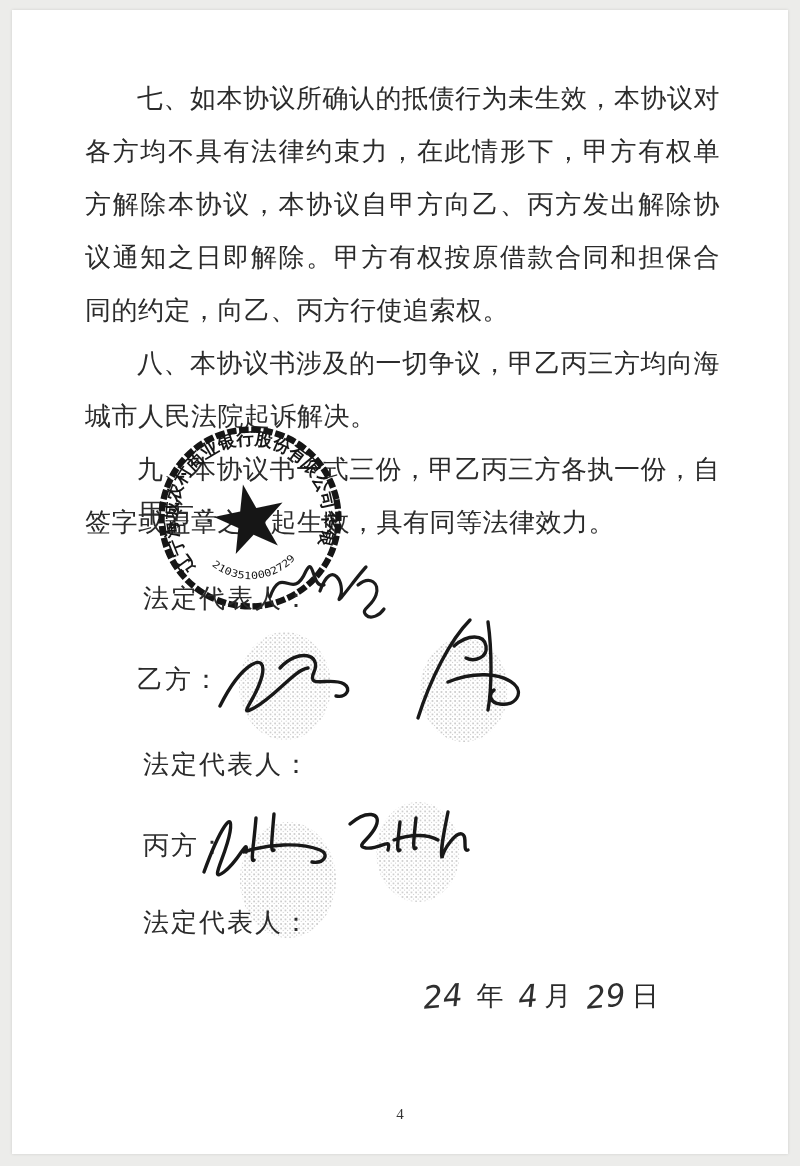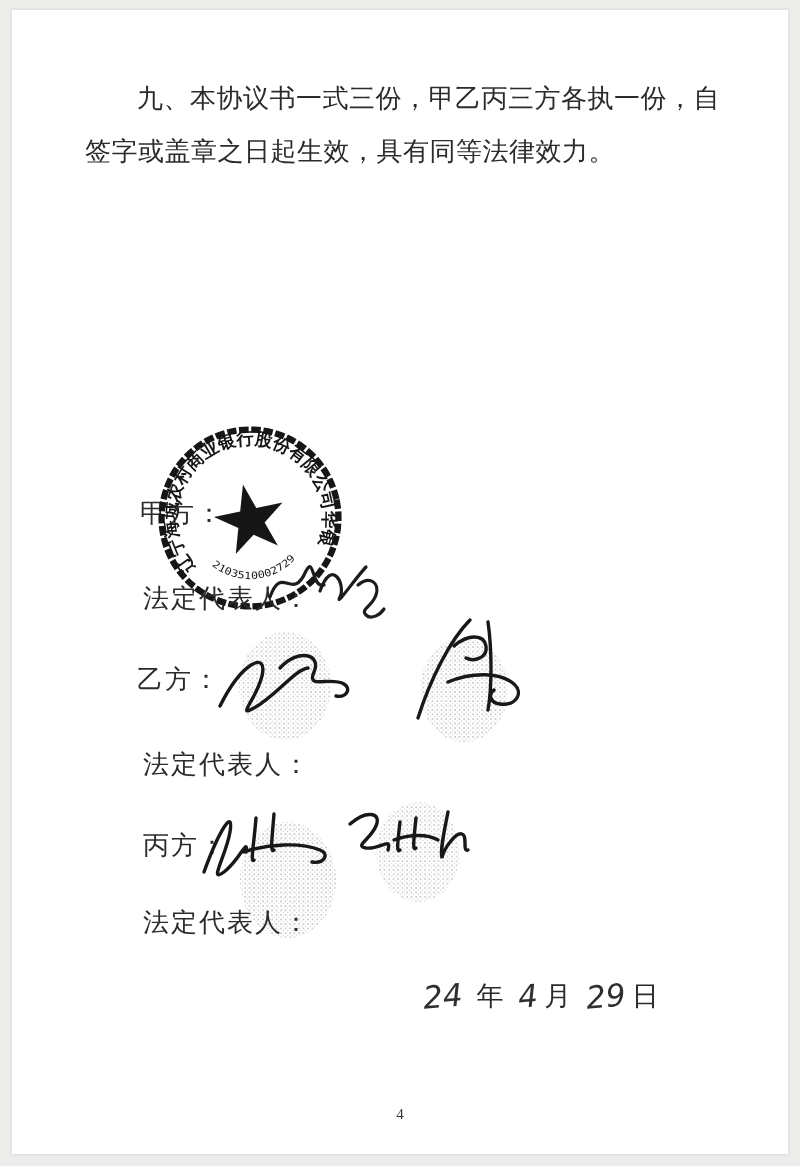--- a/index.html
+++ b/index.html
@@ -49,20 +49,22 @@
     text-align:center;font-size:15px;color:#333;
   }
   .edge-stamp{position:absolute;right:-4px;top:740px;}
 </style>
 </head>
 <body>
 
 <div class="page">
 
   <div class="doc-text">
+    <p>七、如本协议所确认的抵债行为未生效，本协议对各方均不具有法律约束力，在此情形下，甲方有权单方解除本协议，本协议自甲方向乙、丙方发出解除协议通知之日即解除。甲方有权按原借款合同和担保合同的约定，向乙、丙方行使追索权。</p>
+    <p>八、本协议书涉及的一切争议，甲乙丙三方均向海城市人民法院起诉解决。</p>
     <p>九、本协议书一式三份，甲乙丙三方各执一份，自签字或盖章之日起生效，具有同等法律效力。</p>
   </div>
 
   <div class="sig-label" style="left:128px;top:486px;">甲方：</div>
 
   <div class="seal-wrap">
     <svg width="200" height="200" viewBox="0 0 190 190">
       <circle cx="95" cy="95" r="84" fill="none" stroke="#161616" stroke-width="6" stroke-dasharray="9 2.5"></circle>
       <path id="sealArc" d="M 34.4 130 A 70 70 0 1 1 155.6 130" fill="none"></path>
       <text font-size="16.5" font-weight="bold" fill="#161616" font-family="Liberation Serif, serif">

